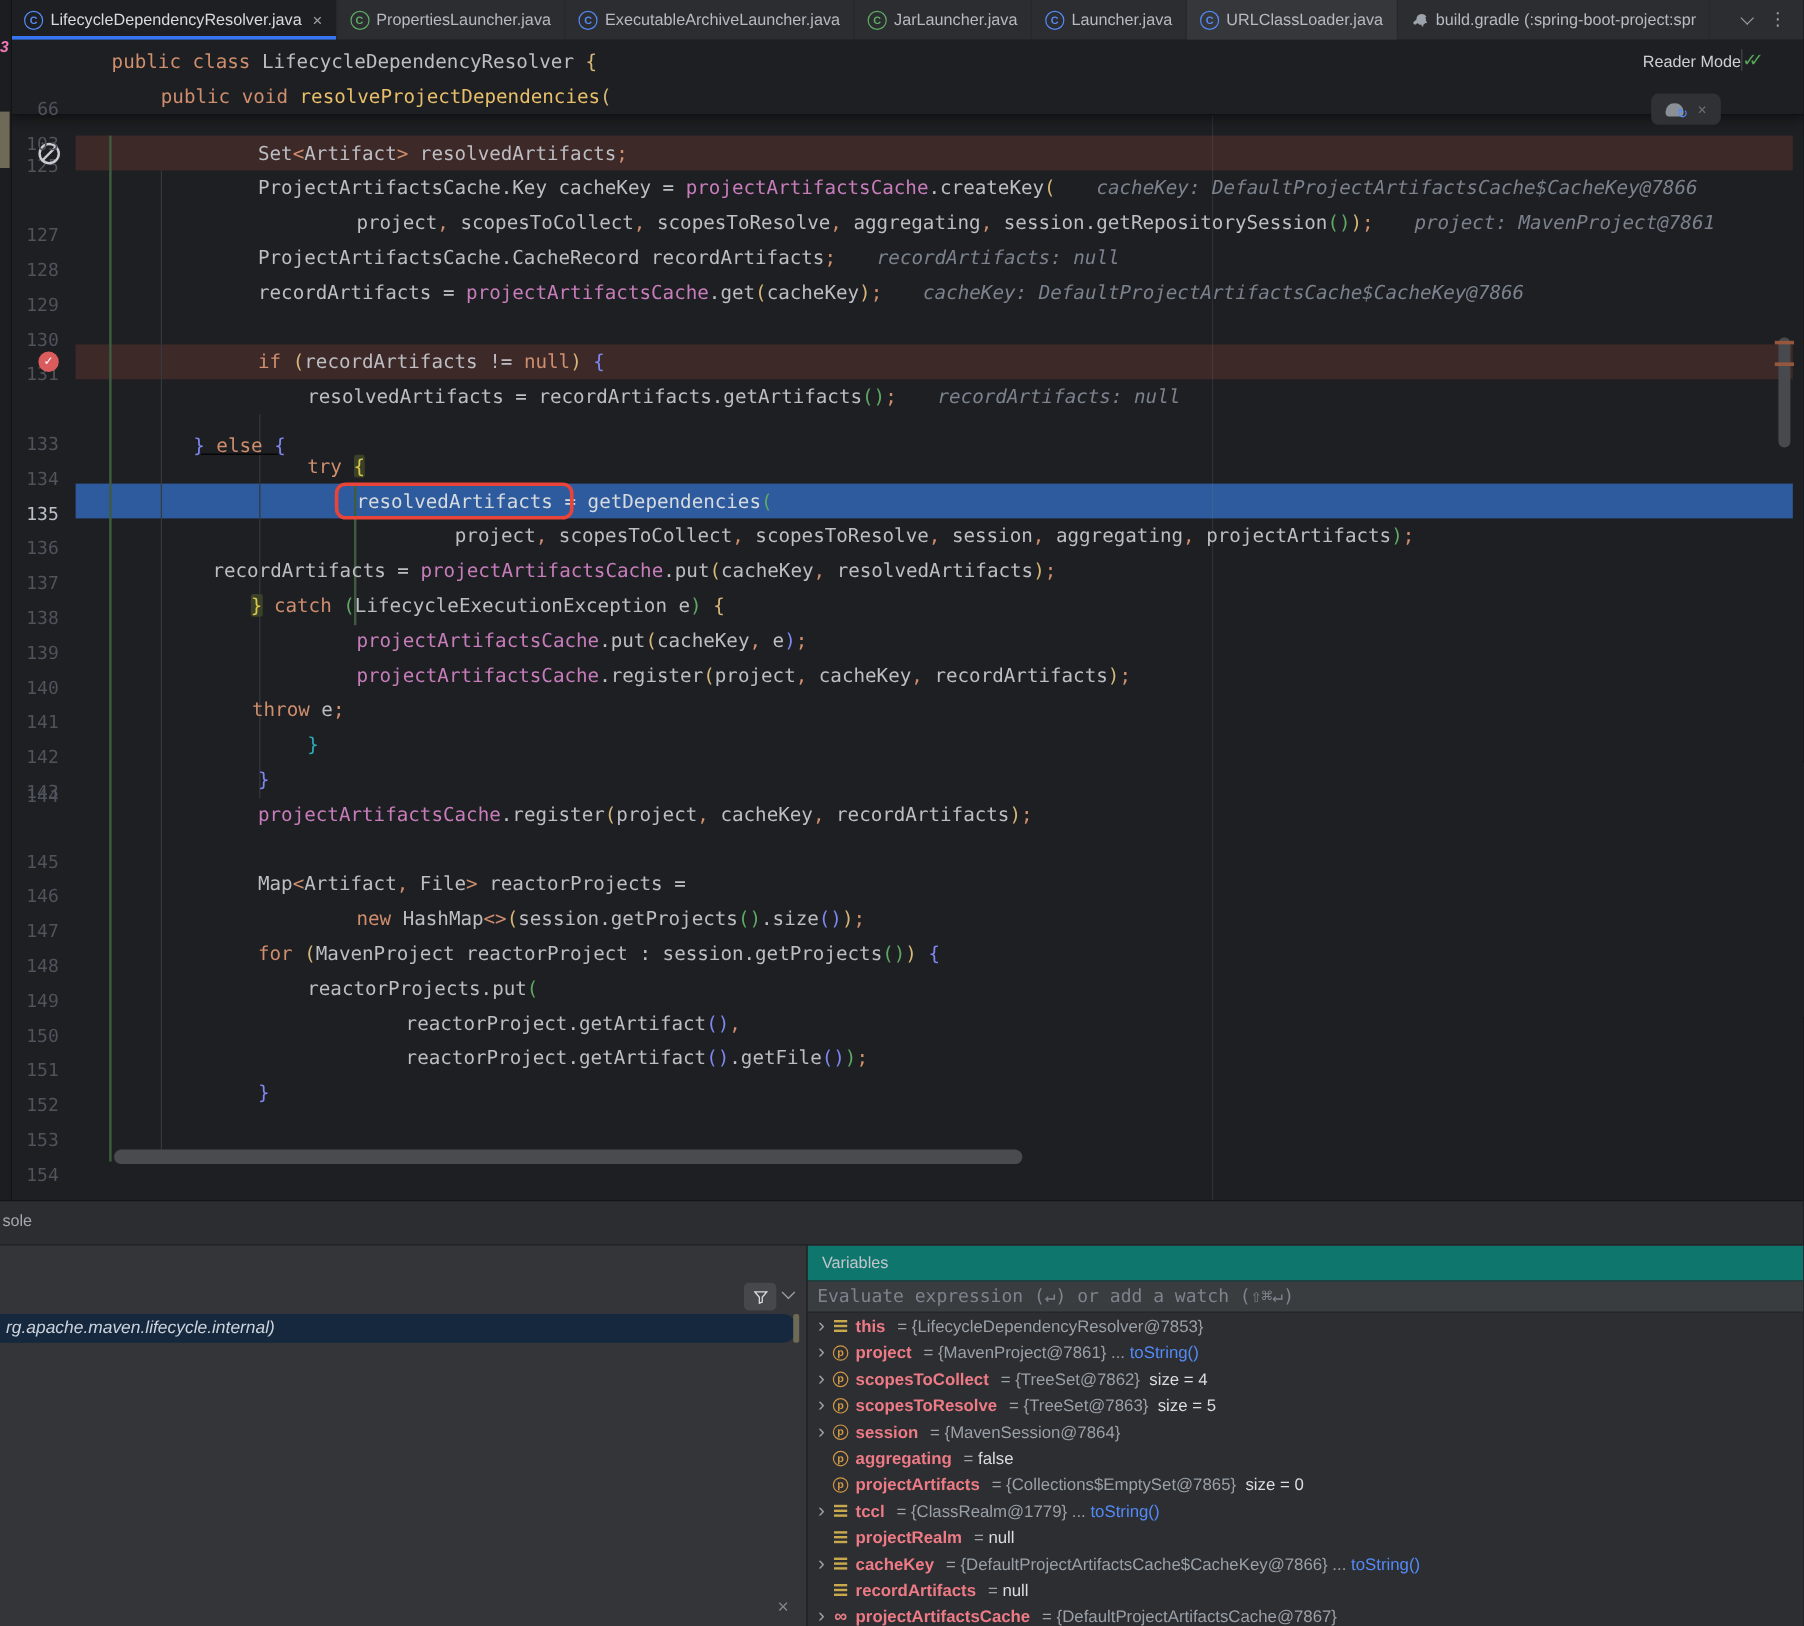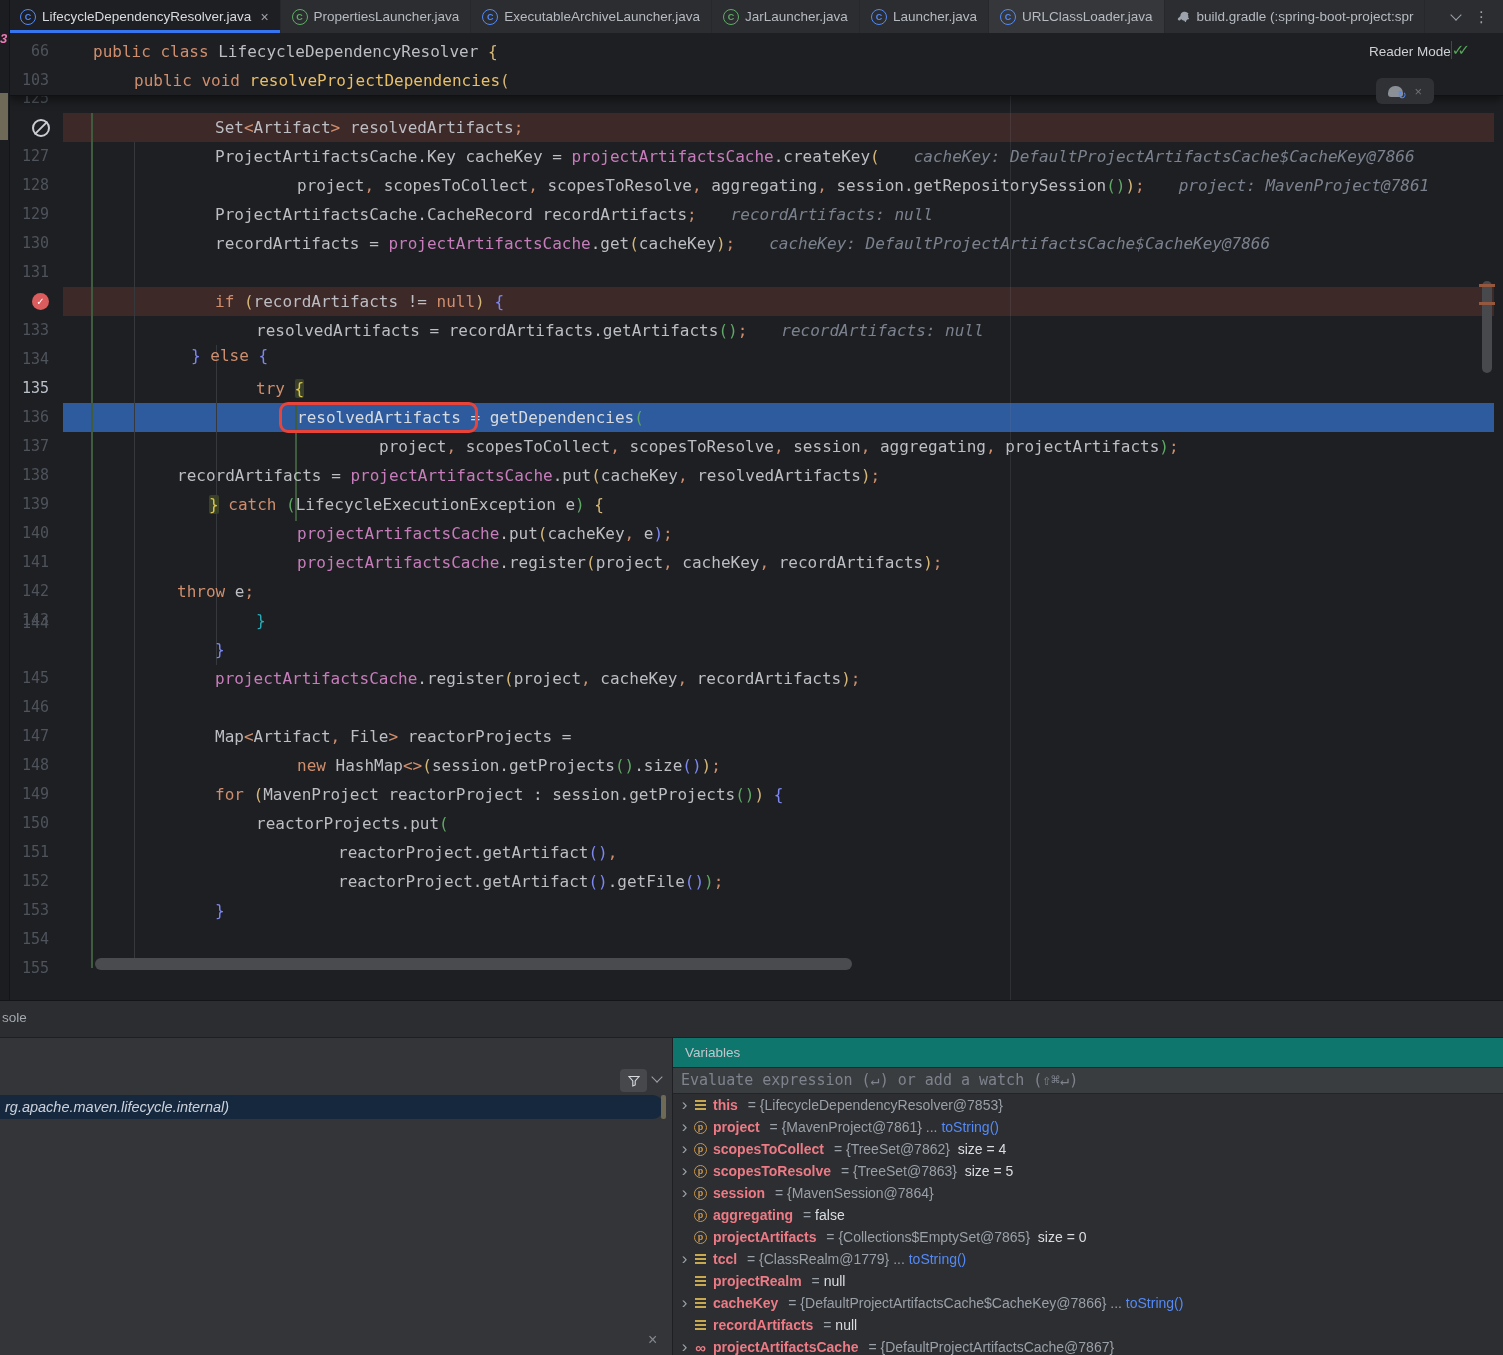--- a/index.html
+++ b/index.html
@@ -22,21 +22,21 @@
   .tab-close{color:#9da1a8;font-size:14px;margin-left:3px;line-height:1;}
   #barctrls{margin-left:auto;display:flex;align-items:center;gap:14px;padding:0 14px;}
   .chev-down{width:7px;height:7px;border-right:1.6px solid #9da1a8;border-bottom:1.6px solid #9da1a8;transform:rotate(45deg);display:inline-block;margin-top:-3px;}
   .kebab{color:#9da1a8;font-size:15px;line-height:1;}
 
   
   #editor{position:absolute;left:9px;top:33px;width:1494px;height:967px;background:#1e1f22;overflow:hidden;}
   .band{position:absolute;left:54px;width:1431px;height:29px;z-index:1;}
   .band.bp{background:#3e2929;}
   .band.exec{background:#2d5b9d;}
-  .lnum{position:absolute;left:0;width:40px;text-align:right;font-size:15px;color:#4e535c;line-height:29px;z-index:4;font-family:"DejaVu Sans Mono","Liberation Mono",monospace;}
+  .lnum{position:absolute;left:0;width:40px;text-align:right;font-size:15px;color:#4e535c;line-height:29px;z-index:4;font-family:"DejaVu Sans Mono","Liberation Mono",monospace;margin-top:40px;}
   .lnum.cur{color:#bac0ca;}
   .cline{position:absolute;left:84px;height:29px;line-height:29px;font-size:16px;white-space:pre;z-index:4;font-family:"DejaVu Sans Mono","Liberation Mono",monospace;}
   .hint{color:#7b828e;font-style:italic;margin-left:34px;}
   .tk-k{color:#cf8e6d}.tk-t{color:#bcbec4}.tk-f{color:#c77dbb}.tk-m{color:#e8bf6a}
   .tk-y{color:#d5b778}.tk-b{color:#7d87f0}.tk-g{color:#5fa865}.tk-c{color:#2aacb8}
   .tk-x{color:#d7dbe0}
   .tk-hl{color:#d9c64b;background:#3a4128;border-radius:2px;}
   .gico{position:absolute;left:23px;z-index:5;}
   .muted-bp{width:14px;height:14px;border:2px solid #c9ccd2;border-radius:50%;position:relative;}
   .muted-bp::after{content:"";position:absolute;left:-2px;top:6px;width:18px;height:2px;background:#c9ccd2;transform:rotate(-45deg);}
@@ -155,38 +155,38 @@
       <div class="cline" style="top: 196px; padding-left: 122px;"><span class="tk-t">recordArtifacts = </span><span class="tk-f">projectArtifactsCache</span><span class="tk-t">.get</span><span class="tk-y">(</span><span class="tk-t">cacheKey</span><span class="tk-y">)</span><span class="tk-k">;</span><span class="hint">cacheKey: DefaultProjectArtifactsCache$CacheKey@7866</span></div>
       <div class="lnum" style="top: 225px;">131</div>
       <div class="band bp" style="top: 254px;"></div>
       <div class="gico" style="top: 260px;">
         <div class="red-bp">✓</div>
       </div>
       <div class="cline" style="top: 254px; padding-left: 122px;"><span class="tk-k">if </span><span class="tk-y">(</span><span class="tk-t">recordArtifacts != </span><span class="tk-k">null</span><span class="tk-y">)</span><span class="tk-t"> </span><span class="tk-b">{</span></div>
       <div class="lnum" style="top: 283px;">133</div>
       <div class="cline" style="top: 283px; padding-left: 163px;"><span class="tk-t">resolvedArtifacts = recordArtifacts.getArtifacts</span><span class="tk-g">()</span><span class="tk-k">;</span><span class="hint">recordArtifacts: null</span></div>
       <div class="lnum" style="top: 312px;">134</div>
-      <div class="cline" style="top: 308px; padding-left: 98px;"><span class="tk-b">} </span><span class="tk-k">else </span><span class="tk-b">{</span></div>
+      <div class="cline" style="top: 324px; padding-left: 68px; text-decoration: underline;"><span class="tk-b">} </span><span class="tk-k">else </span><span class="tk-b">{</span></div>
       <div class="lnum cur" style="top: 341px;">135</div>
       <div class="cline" style="top: 341px; padding-left: 163px;"><span class="tk-k">try </span><span class="tk-hl">{</span></div>
       <div class="band exec" style="top: 370px;"></div>
       <div class="lnum" style="top: 370px;">136</div>
       <div class="cline" style="top: 370px; padding-left: 204px;"><span class="tk-x">resolvedArtifacts</span><span class="tk-x"> = getDependencies</span><span class="tk-g">(</span></div>
       <div class="lnum" style="top: 399px;">137</div>
       <div class="cline" style="top: 399px; padding-left: 286px;"><span class="tk-t">project</span><span class="tk-k">, </span><span class="tk-t">scopesToCollect</span><span class="tk-k">, </span><span class="tk-t">scopesToResolve</span><span class="tk-k">, </span><span class="tk-t">session</span><span class="tk-k">, </span><span class="tk-t">aggregating</span><span class="tk-k">, </span><span class="tk-t">projectArtifacts</span><span class="tk-g">)</span><span class="tk-k">;</span></div>
       <div class="lnum" style="top: 428px;">138</div>
       <div class="cline" style="top: 428px; padding-left: 84px;"><span class="tk-t">recordArtifacts = </span><span class="tk-f">projectArtifactsCache</span><span class="tk-t">.put</span><span class="tk-y">(</span><span class="tk-t">cacheKey</span><span class="tk-k">, </span><span class="tk-t">resolvedArtifacts</span><span class="tk-y">)</span><span class="tk-k">;</span></div>
       <div class="lnum" style="top: 457px;">139</div>
       <div class="cline" style="top: 457px; padding-left: 116px;"><span class="tk-hl">}</span><span class="tk-t"> </span><span class="tk-k">catch </span><span class="tk-g">(</span><span class="tk-t">LifecycleExecutionException e</span><span class="tk-g">)</span><span class="tk-t"> </span><span class="tk-y">{</span></div>
       <div class="lnum" style="top: 486px;">140</div>
       <div class="cline" style="top: 486px; padding-left: 204px;"><span class="tk-f">projectArtifactsCache</span><span class="tk-t">.put</span><span class="tk-y">(</span><span class="tk-t">cacheKey</span><span class="tk-k">, </span><span class="tk-t">e</span><span class="tk-b">)</span><span class="tk-k">;</span></div>
       <div class="lnum" style="top: 515px;">141</div>
       <div class="cline" style="top: 515px; padding-left: 204px;"><span class="tk-f">projectArtifactsCache</span><span class="tk-t">.register</span><span class="tk-y">(</span><span class="tk-t">project</span><span class="tk-k">, </span><span class="tk-t">cacheKey</span><span class="tk-k">, </span><span class="tk-t">recordArtifacts</span><span class="tk-y">)</span><span class="tk-k">;</span></div>
       <div class="lnum" style="top: 544px;">142</div>
-      <div class="cline" style="top: 544px; padding-left: 84px;"><span class="tk-k">throw </span><span class="tk-t">e</span><span class="tk-k">;</span></div>
+      <div class="cline" style="top: 544px; padding-left: 117px;"><span class="tk-k">throw </span><span class="tk-t">e</span><span class="tk-k">;</span></div>
       <div class="lnum" style="top: 573px;">143</div>
       <div class="cline" style="top: 573px; padding-left: 163px;"><span class="tk-c">}</span></div>
       <div class="lnum" style="top: 576px;">144</div>
       <div class="cline" style="top: 602px; padding-left: 122px;"><span class="tk-b">}</span></div>
       <div class="lnum" style="top: 631px;">145</div>
       <div class="cline" style="top: 631px; padding-left: 122px;"><span class="tk-f">projectArtifactsCache</span><span class="tk-t">.register</span><span class="tk-y">(</span><span class="tk-t">project</span><span class="tk-k">, </span><span class="tk-t">cacheKey</span><span class="tk-k">, </span><span class="tk-t">recordArtifacts</span><span class="tk-y">)</span><span class="tk-k">;</span></div>
       <div class="lnum" style="top: 660px;">146</div>
       <div class="lnum" style="top: 689px;">147</div>
       <div class="cline" style="top: 689px; padding-left: 122px;"><span class="tk-t">Map</span><span class="tk-k">&lt;</span><span class="tk-t">Artifact</span><span class="tk-k">, </span><span class="tk-t">File</span><span class="tk-k">&gt; </span><span class="tk-t">reactorProjects =</span></div>
       <div class="lnum" style="top: 718px;">148</div>

